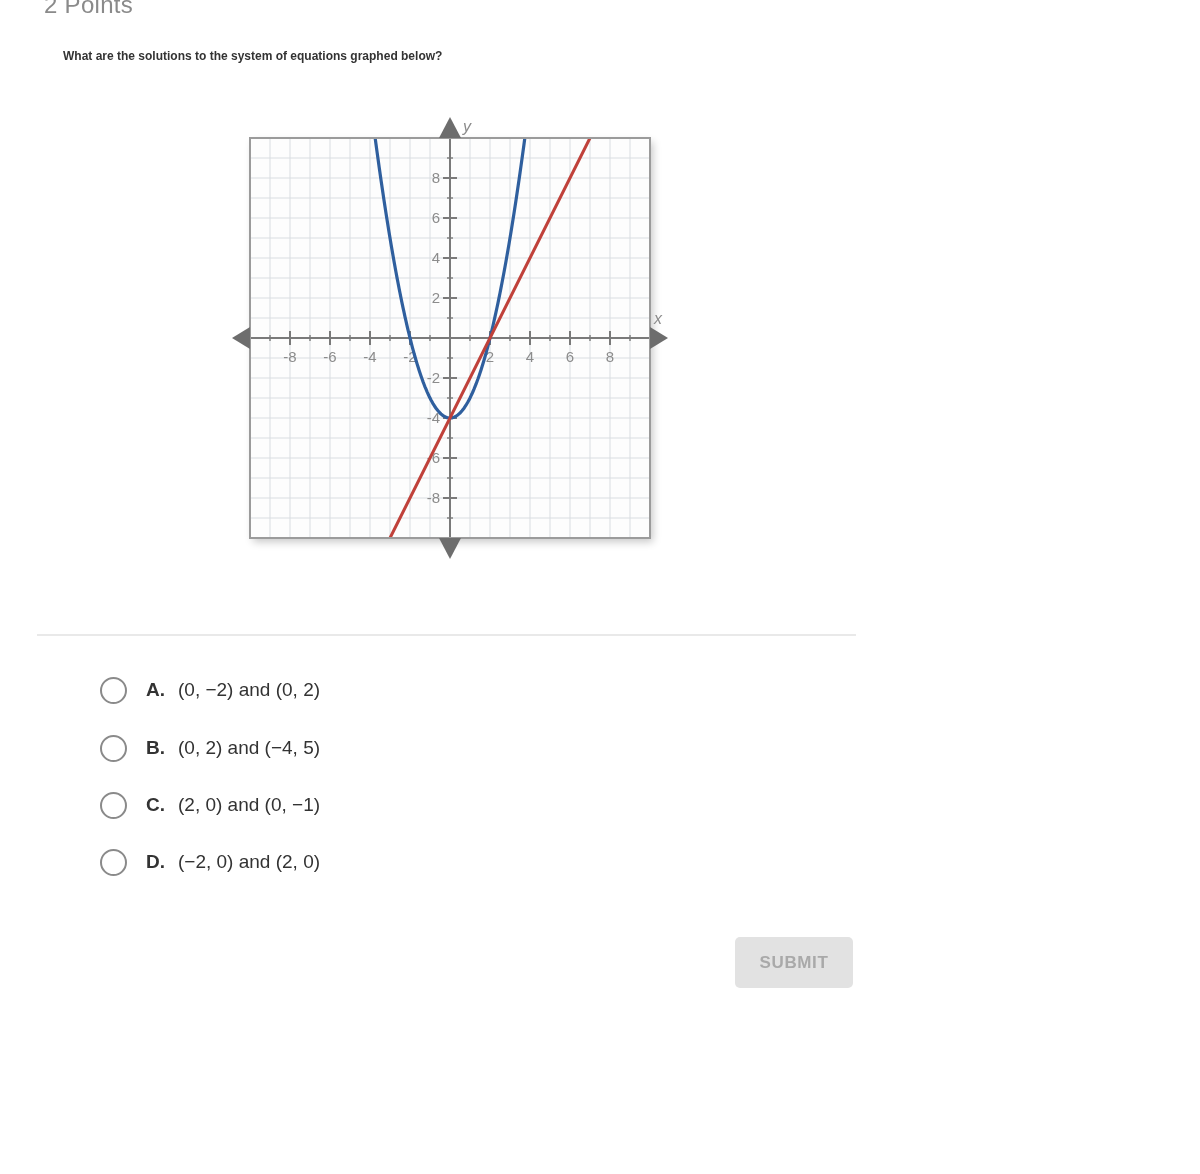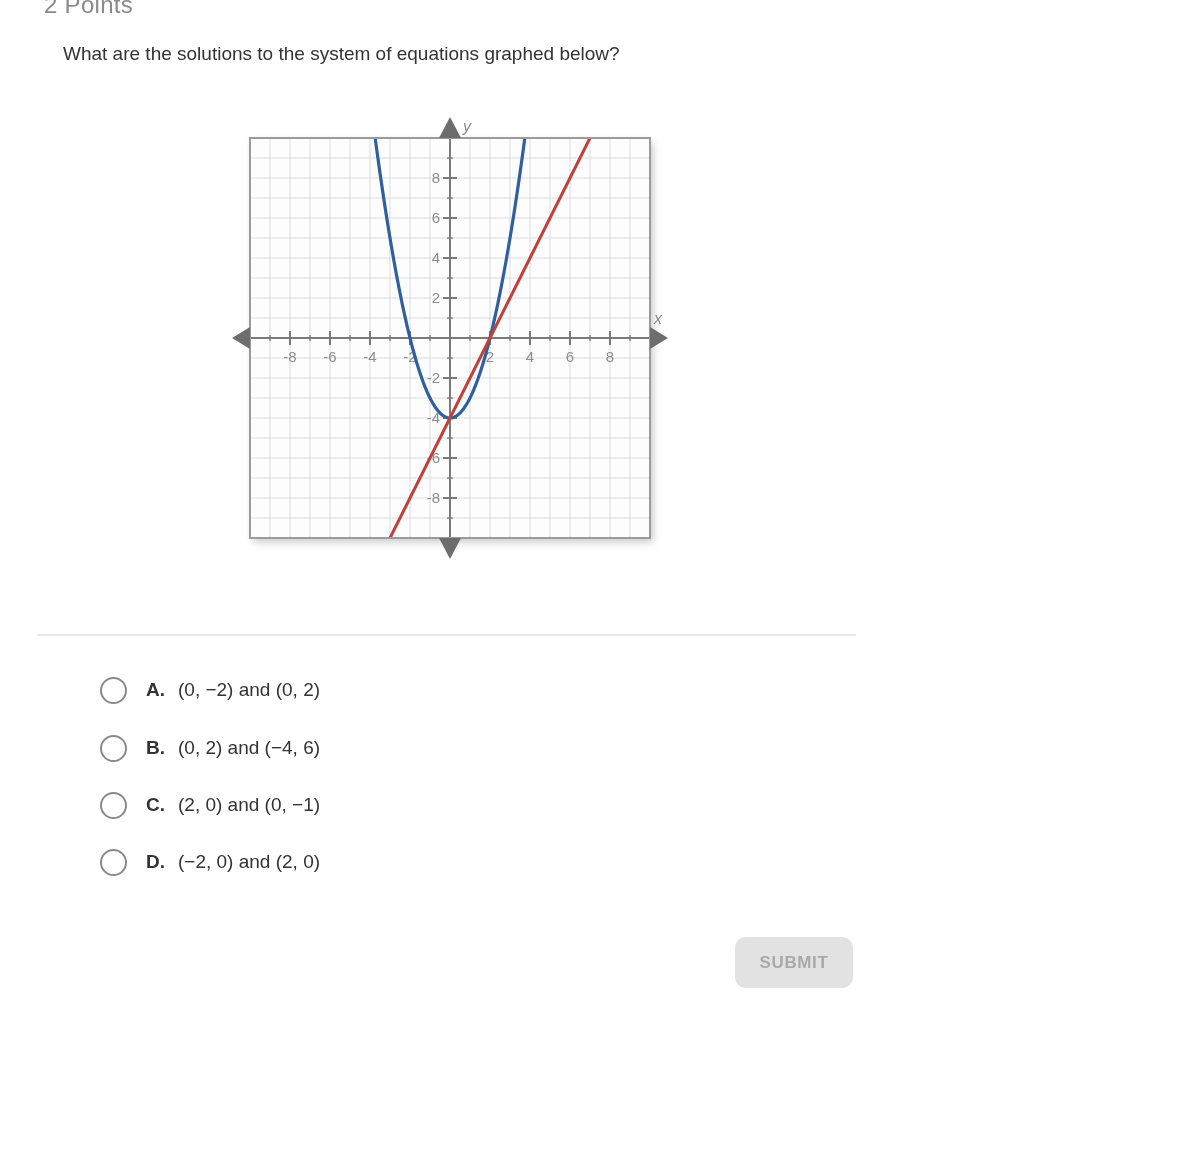--- a/index.html
+++ b/index.html
@@ -9,22 +9,22 @@
     position: relative; overflow: hidden;
     font-family: "Liberation Sans", sans-serif;
     color: #333;
   }
   .points-label {
     position: absolute; left: 44px; top: -9px;
     font-size: 24px; color: #8a8a8a; font-weight: 400;
     letter-spacing: 0.3px;
   }
   .question {
-    position: absolute; left: 63px; top: 43px;
-    font-size: 19px; font-weight: 400; color: #333;
+    position: absolute; left: 63px; top: 49px;
+    font-size: 12px; font-weight: 700; color: #333;
   }
   .plot-shadow {
     position: absolute; left: 250px; top: 138px;
     width: 400px; height: 400px;
     box-shadow: 3px 4px 8px rgba(0,0,0,0.22);
     background: transparent;
   }
   .graph-wrap {
     position: absolute; left: 225px; top: 105px;
     width: 450px; height: 460px;
@@ -48,21 +48,21 @@
     margin-right: 19px; flex: 0 0 auto;
   }
   .opt-letter {
     font-size: 19px; font-weight: 700; color: #333;
     margin-right: 13px;
   }
   .opt-text { font-size: 19px; color: #333; }
   .submit-btn {
     position: absolute; left: 735px; top: 937px;
     width: 118px; height: 51px;
-    background: #e2e2e2; border: none; border-radius: 11px;
+    background: #e2e2e2; border: none; border-radius: 5px;
     color: #a9a9a9; font-family: "Liberation Sans", sans-serif;
     font-size: 17px; font-weight: 700; letter-spacing: 0.6px;
     display: flex; align-items: center; justify-content: center;
     cursor: default;
   }
 </style>
 </head>
 <body>
 
 <div class="points-label">2 Points</div>
@@ -192,21 +192,21 @@
 
 <div class="options">
   <div class="option-row r0">
     <span class="radio"></span>
     <span class="opt-letter">A.</span>
     <span class="opt-text">(0, −2) and (0, 2)</span>
   </div>
   <div class="option-row r1">
     <span class="radio"></span>
     <span class="opt-letter">B.</span>
-    <span class="opt-text">(0, 2) and (−4, 6)</span>
+    <span class="opt-text">(0, 2) and (−4, 5)</span>
   </div>
   <div class="option-row r2">
     <span class="radio"></span>
     <span class="opt-letter">C.</span>
     <span class="opt-text">(2, 0) and (0, −1)</span>
   </div>
   <div class="option-row r3">
     <span class="radio"></span>
     <span class="opt-letter">D.</span>
     <span class="opt-text">(−2, 0) and (2, 0)</span>

